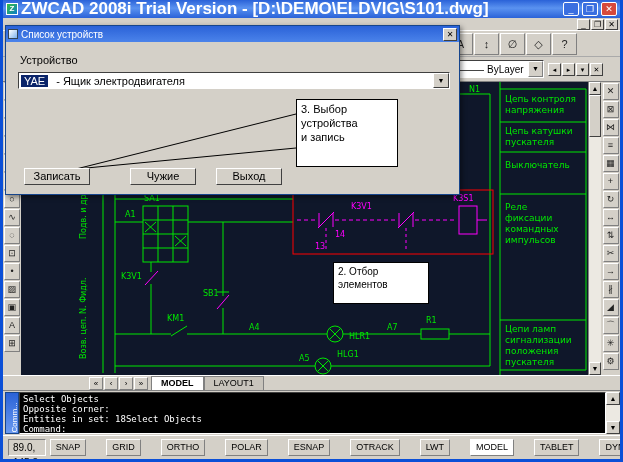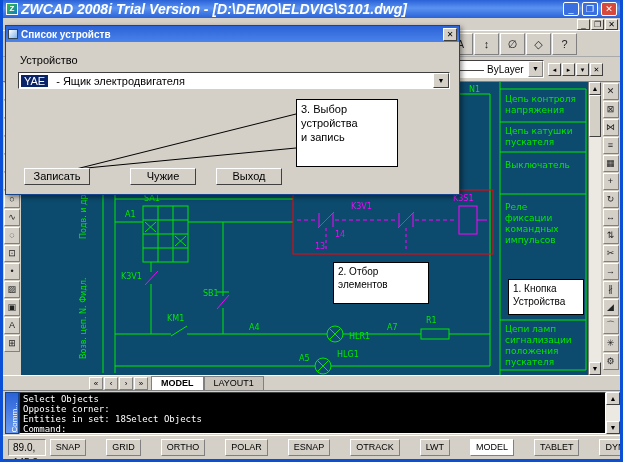--- a/index.html
+++ b/index.html
@@ -2,21 +2,21 @@
 <html><head>
 <meta charset="utf-8">
 <style>
   *{margin:0;padding:0;box-sizing:border-box;}
   html,body{width:623px;height:462px;overflow:hidden;background:#3a6ea5;}
   .window{width:623px;height:462px;border:3px solid #0b4fd7;border-top:none;background:#d4d0c8;
     font-family:"Liberation Sans",sans-serif;position:relative;overflow:hidden;}
   
   .titlebar{height:18px;background:linear-gradient(180deg,#2a62d8,#5a92f0 45%,#2a62d8);display:flex;align-items:center;padding:0 3px;gap:3px;}
   .app-icon{width:12px;height:12px;background:linear-gradient(135deg,#35c13b,#0b7ad0);border:1px solid #fff;font-size:8px;color:#fff;text-align:center;line-height:10px;font-weight:bold;}
-  .title-text{color:#fff;font-size:14px;font-weight:bold;flex:1;white-space:nowrap;overflow:hidden;font-style:italic;}
+  .title-text{color:#fff;font-size:17px;font-weight:bold;flex:1;white-space:nowrap;overflow:hidden;}
   .tb-btn{width:16px;height:14px;font-size:9px;line-height:12px;text-align:center;color:#fff;background:#3a6fe0;border:1px solid #fff;border-radius:2px;}
   .tb-btn.close{background:#d6493b;}
   
   .menubar{height:13px;display:flex;justify-content:flex-end;align-items:center;gap:1px;padding:0 2px;border-bottom:1px solid #fff;}
   .doc-btn{width:13px;height:11px;font-size:8px;line-height:9px;text-align:center;background:#d4d0c8;border:1px solid;border-color:#fff #404040 #404040 #fff;}
   
   .toolbar1{height:26px;display:flex;align-items:center;gap:1px;padding:0 3px;border-bottom:1px solid #aaa;}
   .ticon{width:25px;height:22px;font-size:11px;line-height:20px;text-align:center;background:#d4d0c8;border:1px solid;border-color:#fff #808080 #808080 #fff;color:#222;flex:none;}
   .toolbar2{height:25px;display:flex;align-items:center;gap:4px;padding:0 3px;border-bottom:1px solid #808080;}
   .combo{height:18px;background:#fff;border:1px solid;border-color:#404040 #fff #fff #404040;display:flex;align-items:center;font-size:10px;padding-left:3px;gap:3px;}
@@ -24,21 +24,21 @@
   .combo .cv{flex:1;white-space:nowrap;overflow:hidden;}
   .combo .drop{margin-left:auto;width:15px;height:16px;background:#d4d0c8;border:1px solid;border-color:#fff #808080 #808080 #fff;text-align:center;font-size:7px;line-height:14px;flex:none;}
   .spacer{flex:1;}
   .overflow-group{display:flex;gap:1px;margin-right:14px;}
   .sm-btn{width:13px;height:13px;font-size:7px;line-height:11px;text-align:center;background:#d4d0c8;border:1px solid;border-color:#fff #404040 #404040 #fff;}
   
   .main{height:293px;display:flex;}
   .side-tb{width:18px;background:#d4d0c8;display:flex;flex-direction:column;align-items:center;padding-top:1px;overflow:hidden;}
   .side-tb.right{width:19px;}
   .sicon{width:16px;height:17px;font-size:9px;line-height:15px;text-align:center;background:#d4d0c8;border:1px solid;border-color:#fff #808080 #808080 #fff;margin-bottom:1px;color:#222;flex:none;}
-  .viewport{flex:1;position:relative;background:#0c4a6e;overflow:hidden;}
+  .viewport{flex:1;position:relative;background:#0f172a;overflow:hidden;}
   .viewport svg{position:absolute;left:0;top:0;}
   .vsb{width:13px;background:#d4d0c8;border-left:1px solid #808080;display:flex;flex-direction:column;}
   .vsb .arr,.cmd-sb .arr{height:13px;font-size:7px;line-height:12px;text-align:center;border:1px solid;border-color:#fff #404040 #404040 #fff;background:#d4d0c8;}
   .vsb .track{flex:1;background:#ece9e2;position:relative;}
   .vsb .thumb{position:absolute;top:0;left:0;right:0;height:42px;background:#d4d0c8;border:1px solid;border-color:#fff #404040 #404040 #fff;}
   
   .dl{position:absolute;color:#00e800;font-size:8px;line-height:9px;white-space:nowrap;font-family:"DejaVu Sans",sans-serif;}
   .dl.mg{color:#ff00ff;}
   .rp{position:absolute;left:484px;width:80px;color:#00e800;font-size:9px;line-height:11px;white-space:pre-line;font-family:"DejaVu Sans",sans-serif;}
   .vt{position:absolute;color:#00e800;font-size:8px;white-space:nowrap;transform:rotate(-90deg);transform-origin:0 0;font-family:"DejaVu Sans",sans-serif;}
@@ -59,21 +59,21 @@
   .statusbar{height:24px;display:flex;align-items:center;gap:4px;padding:0 5px;font-size:10px;border-top:1px solid #fff;background:#d4d0c8;}
   .coords{width:110px;height:17px;line-height:15px;padding:0 4px;border:1px solid;border-color:#808080 #fff #fff #808080;}
   .sb-toggles{display:flex;gap:20px;}
   .tg{height:17px;line-height:15px;padding:0 5px;font-size:9px;border:1px solid;border-color:#fff #808080 #808080 #fff;background:#d4d0c8;}
   .sb-toggles span:nth-of-type(8){background:#fff;}
   .ready{margin-left:auto;margin-right:20px;}
   
   .dialog{position:absolute;left:2px;top:25px;width:455px;height:170px;background:#d4d0c8;border:1px solid #16458c;box-shadow:2px 2px 5px rgba(0,0,0,.45);z-index:20;}
   .dlg-title{height:16px;background:linear-gradient(180deg,#2a62d8,#4b83ea);display:flex;align-items:center;padding:0 2px;gap:3px;}
   .dlg-icon{width:10px;height:10px;background:linear-gradient(135deg,#fff,#7db3f0);border:1px solid #345;flex:none;}
-  .dlg-title-text{color:#fff;font-size:10px;font-weight:bold;flex:1;}
+  .dlg-title-text{color:#fff;font-size:10px;font-weight:normal;flex:1;}
   .dlg-close{width:14px;height:13px;background:#d4d0c8;border:1px solid;border-color:#fff #404040 #404040 #fff;font-size:8px;line-height:11px;text-align:center;color:#000;}
   .dlg-label{position:absolute;left:14px;top:28px;font-size:11px;}
   .dlg-combo{position:absolute;left:12px;top:46px;width:432px;height:17px;background:#fff;border:1px solid;border-color:#404040 #fff #fff #404040;display:flex;align-items:center;font-size:11px;}
   .dlg-combo .sel{background:#0a246a;color:#fff;padding:0 3px;margin-left:2px;}
   .dlg-combo .rest{margin-left:8px;color:#000;white-space:nowrap;}
   .dlg-combo .drop{margin-left:auto;width:16px;height:15px;background:#d4d0c8;border:1px solid;border-color:#fff #404040 #404040 #fff;font-size:7px;line-height:13px;text-align:center;}
   .dlg-note{left:290px;top:73px;width:102px;height:68px;font-size:11px;line-height:14px;}
   .dlg-btn{position:absolute;top:142px;width:66px;height:17px;background:#d4d0c8;border:1px solid;border-color:#fff #404040 #404040 #fff;font-size:11px;text-align:center;line-height:15px;}
   .dlg-leads{position:absolute;left:0;top:16px;width:455px;height:154px;pointer-events:none;}
 </style>
@@ -261,22 +261,20 @@
 фиксации
 командных
 импульсов</div>
       <div class="rp" style="top:242px">Цепи ламп
 сигнализации
 положения
 пускателя</div>
 
       <div class="note" style="left:312px;top:180px;width:96px;height:42px">2. Отбор
 элементов</div>
-      <div class="note" style="left:487px;top:197px;width:76px;height:36px">1. Кнопка
-Устройства</div>
     </div>
 
     <div class="vsb">
       <span class="arr">▲</span>
       <span class="track">
           <span class="thumb"></span>
         </span>
       <span class="arr">▼</span>
     </div>
 

